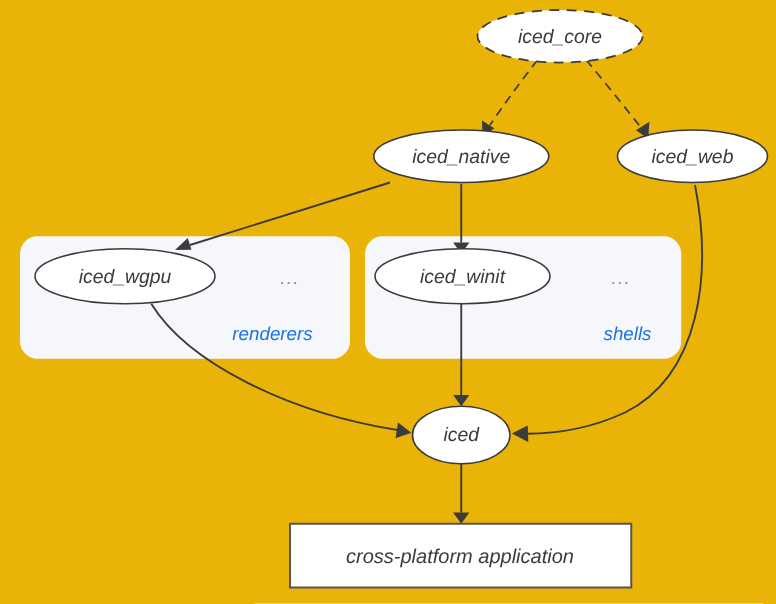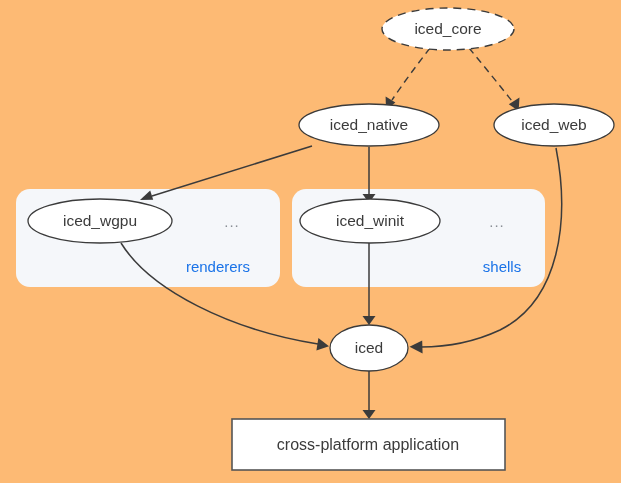--- a/index.html
+++ b/index.html
@@ -8,22 +8,23 @@
     padding: 0;
     background: #ffffff;
   }
   body {
     font-family: "Liberation Sans", sans-serif;
   }
   #diagram-root {
     position: relative;
     width: 621px;
     height: 483px;
-    background: #fdba74;
+    background: #eab308;
     overflow: hidden;
+    font-style: italic;
   }
   svg#graph {
     position: absolute;
     left: 0;
     top: 0;
     width: 621px;
     height: 483px;
     display: block;
   }
   .cluster-rect {

